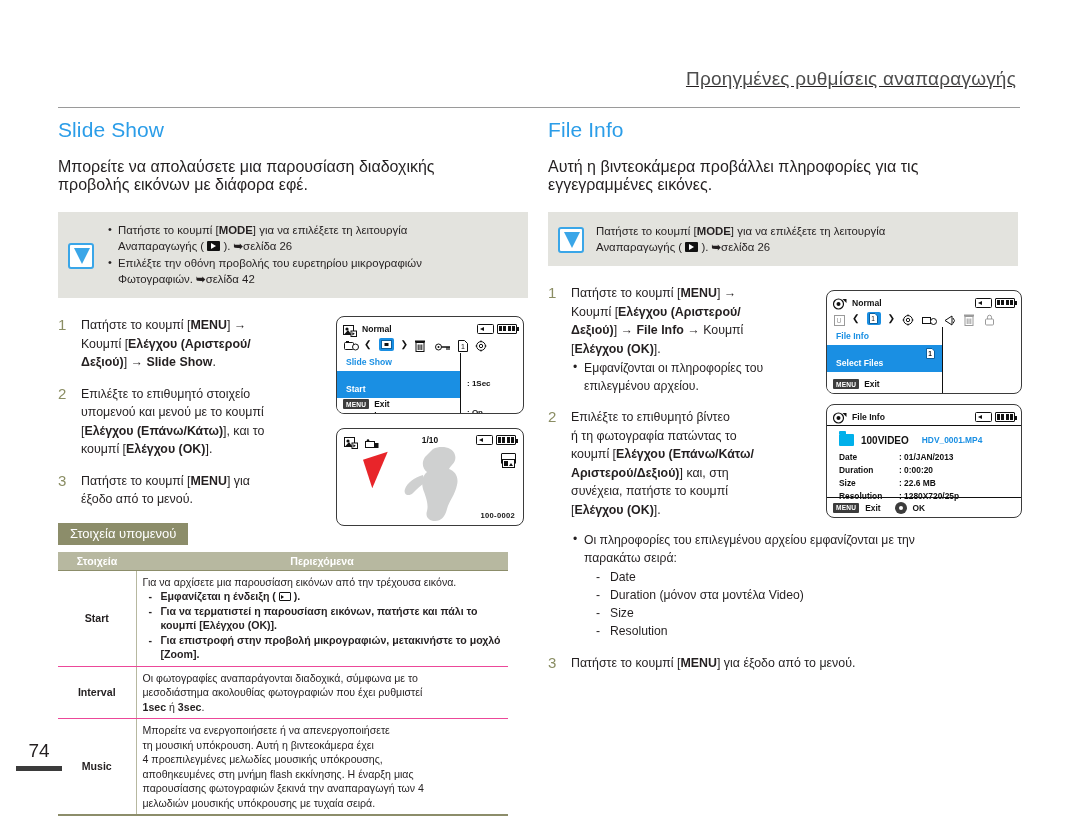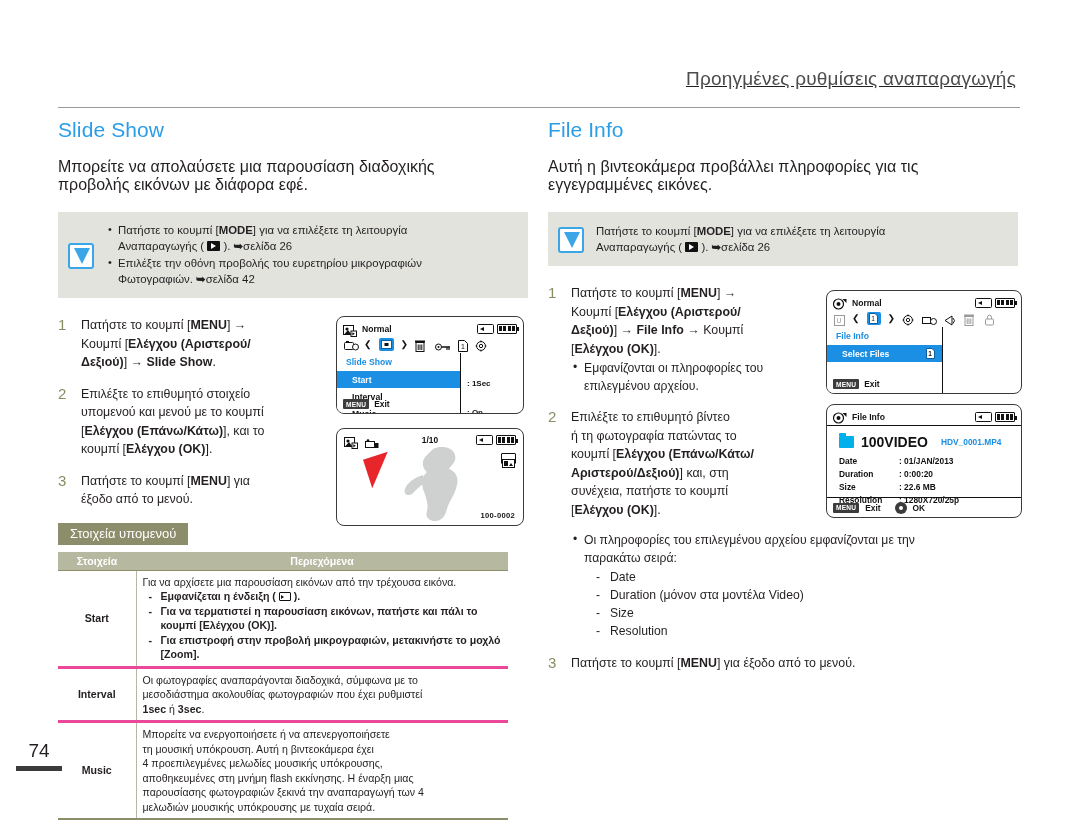--- a/index.html
+++ b/index.html
@@ -136,22 +136,22 @@
     border:1.2px solid #111; border-top:none;
     border-left:none;
     position:absolute; background:#fff;
   }
   .menu-title{
     font-size:8.6px; font-weight:bold; color:#1a8fe3;
     padding:4px 0 4px 9px;
   }
   .menu-item{
     font-size:8.6px; font-weight:bold; color:#111;
-    padding:4px 0 4px 15px; position:relative; height:17px;
-    display:flex; align-items:flex-start;
+    padding:4px 0 4px 9px; position:relative; height:27px;
+    display:flex; align-items:flex-end;
   }
   .menu-item.active{ background:#1a8fe3; color:#ffffff; }
   .menu-val{
     position:absolute; font-size:8px; font-weight:bold; color:#111;
   }
   .menu-exit{
     position:absolute; left:6px; bottom:4px;
     display:flex; align-items:center; gap:5px;
   }
   .menu-btn{
@@ -193,40 +193,40 @@
   .fi-label{ width:60px; }
   .fi-val{ }
   .fi-head{ display:flex; align-items:center; gap:7px; margin-bottom:5px; }
   .folder-ico{
     width:15px;height:12px;background:#00b0ea;border-radius:1px;position:relative;
   }
   .folder-ico:before{
     content:"";position:absolute;left:0;top:-3px;width:7px;height:3px;
     background:#00b0ea;border-radius:1px 1px 0 0;
   }
-  .fi-folder{ font-size:14px;font-weight:bold;color:#111; }
+  .fi-folder{ font-size:10px;font-weight:bold;color:#111; }
   .fi-file{ font-size:8.4px;font-weight:bold;color:#1a8fe3; margin-left:6px;}
 
   
   .submenu-tag{
     display:inline-block; background:#8c8d6a; color:#ffffff;
     font-size:13px; padding:3px 12px 4px 12px; margin-bottom:7px;
   }
   table.sub{
     border-collapse:collapse; width:450px; font-size:10.6px;
   }
   table.sub th{
     background:#b7b8a0; color:#ffffff; font-weight:bold; font-size:10.6px;
     padding:3px 4px; text-align:center;
     border-bottom:1px solid #8c8d6a;
   }
   table.sub th.c1{ width:78px; }
   table.sub td{
     vertical-align:middle; padding:4px 6px; line-height:14.5px;
-    border-bottom:3px solid #ec4899;
+    border-bottom:1px solid #ec4899;
   }
   table.sub td.c1{
     text-align:center; font-weight:bold; font-size:10.6px;
     border-right:1px solid #b7b8a0; width:78px;
   }
   table.sub tr:last-child td{ border-bottom:2px solid #8c8d6a; }
   .tbl-dash{ margin:0; padding:0; list-style:none;font-weight:bold; }
   .tbl-dash li{ position:relative; padding-left:18px; }
   .tbl-dash li:before{ content:"-"; position:absolute; left:6px; top:0; }
 

